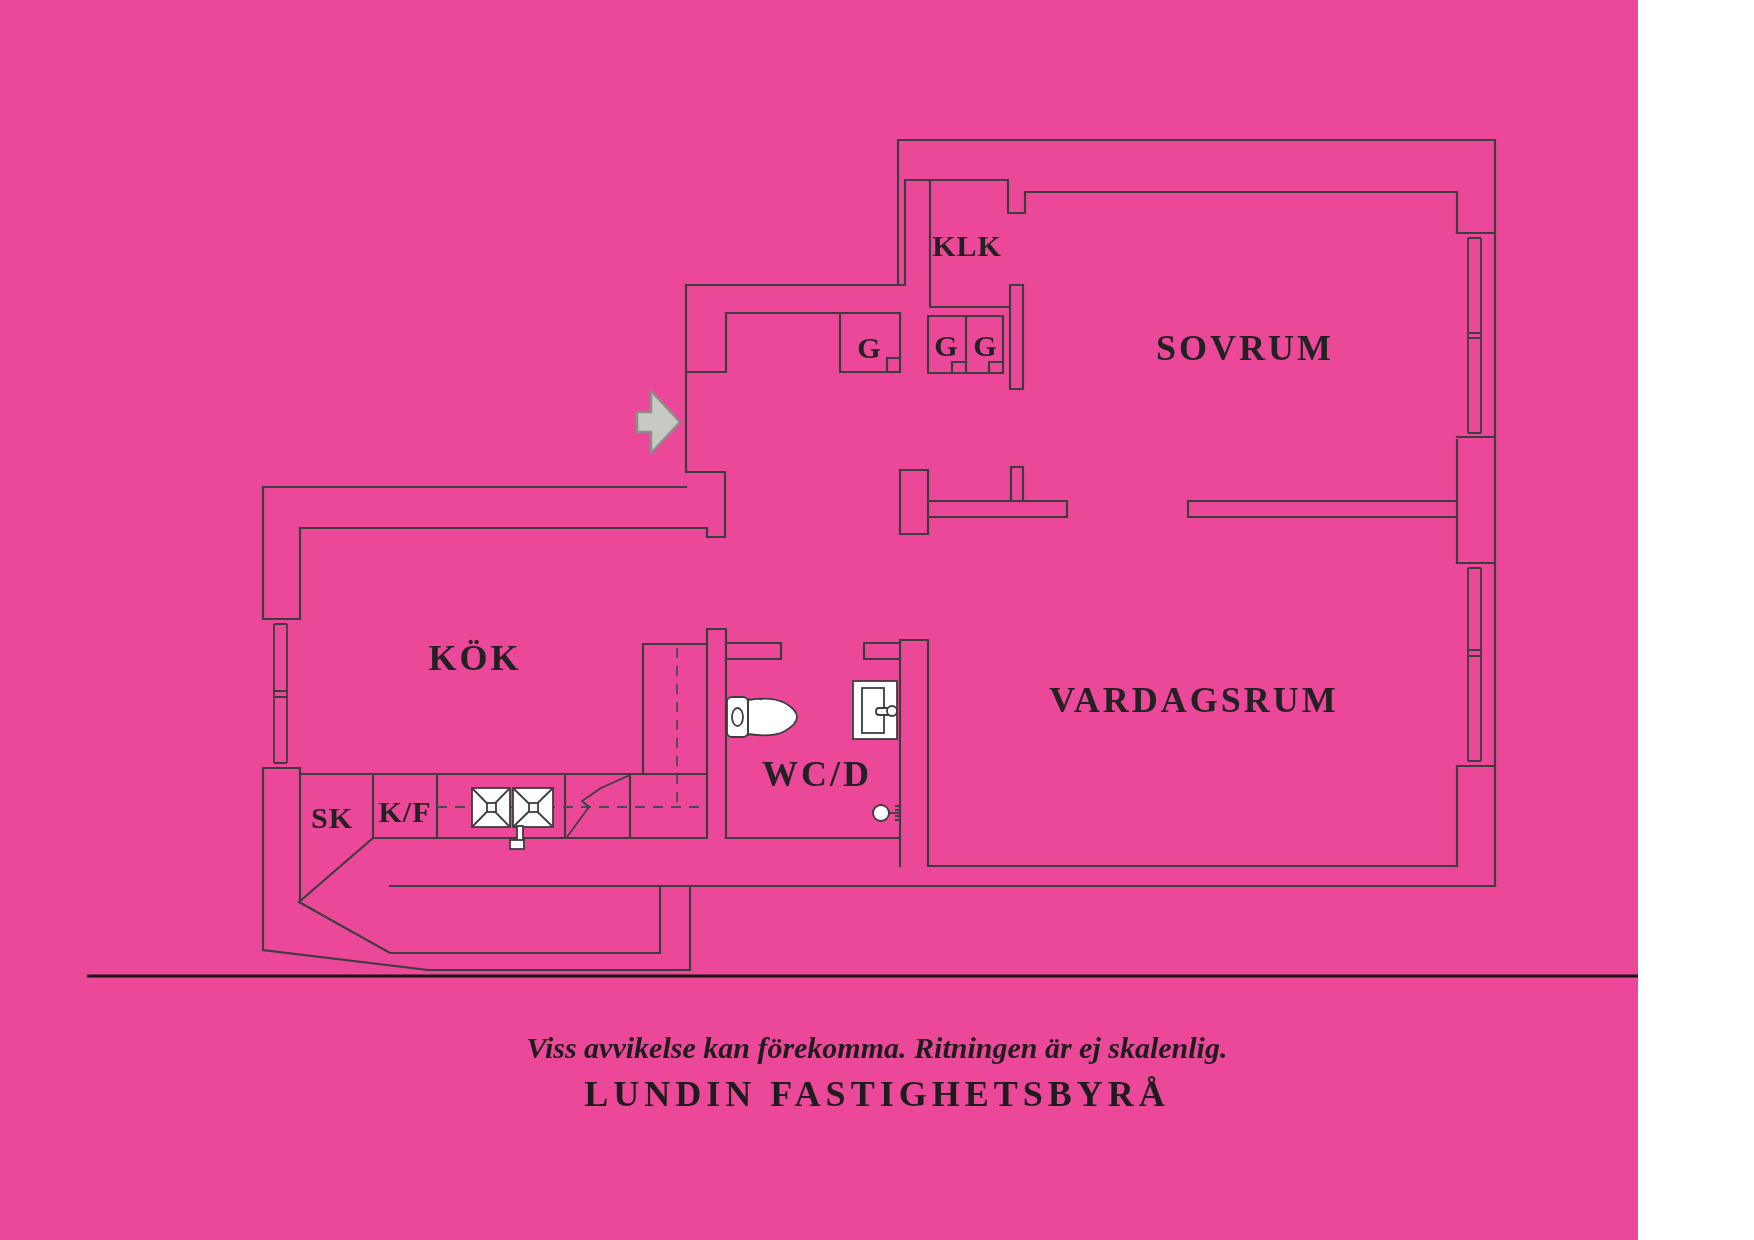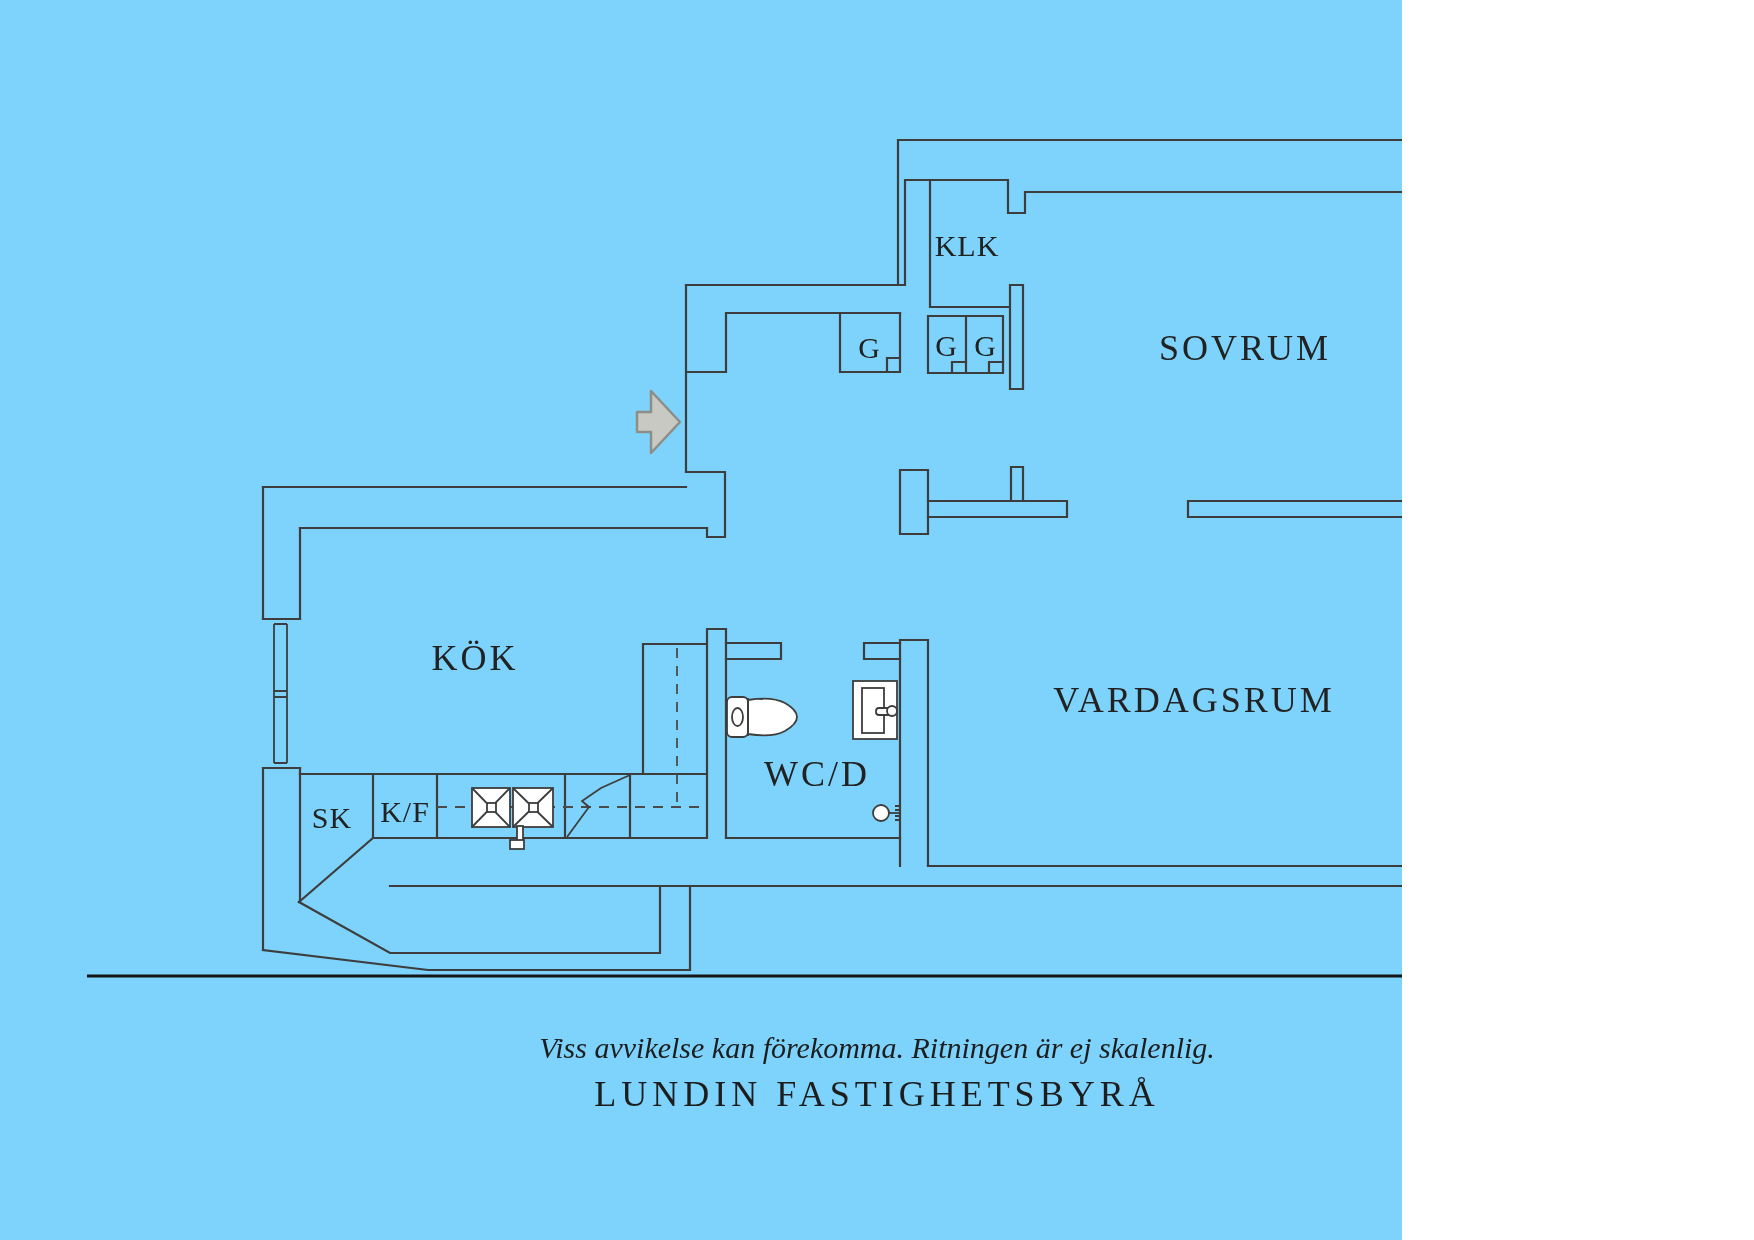--- a/index.html
+++ b/index.html
@@ -1,17 +1,17 @@
 <!DOCTYPE html>
 <html><head>
 <meta charset="utf-8">
 <style>
   html,body{margin:0;padding:0;background:#ffffff;}
-  .page{position:relative;width:1402px;height:1240px;background:#7dd3fc;overflow:hidden;
-        font-family:"Liberation Serif", serif;}
+  .page{position:relative;width:1638px;height:1240px;background:#ec4899;overflow:hidden;
+        font-family:"Liberation Serif", serif;font-weight:bold;}
   svg{display:block}
   .wall{stroke:#3d3d3d;stroke-width:2.2;fill:none;stroke-linecap:square;}
   .thin{stroke:#3d3d3d;stroke-width:1.8;fill:none;}
   .dash{stroke:#4a4a4a;stroke-width:1.8;fill:none;stroke-dasharray:10 8;}
   .fix{stroke:#3d3d3d;stroke-width:1.8;fill:#ffffff;}
   .roomlabel{font-size:36px;fill:#222222;letter-spacing:3px;}
   .smalllabel{font-size:30px;fill:#222222;letter-spacing:1px;}
   .glabel{font-size:30px;fill:#222222;}
   .mid{text-anchor:middle;}
   .sep{stroke:#151515;stroke-width:3;}

